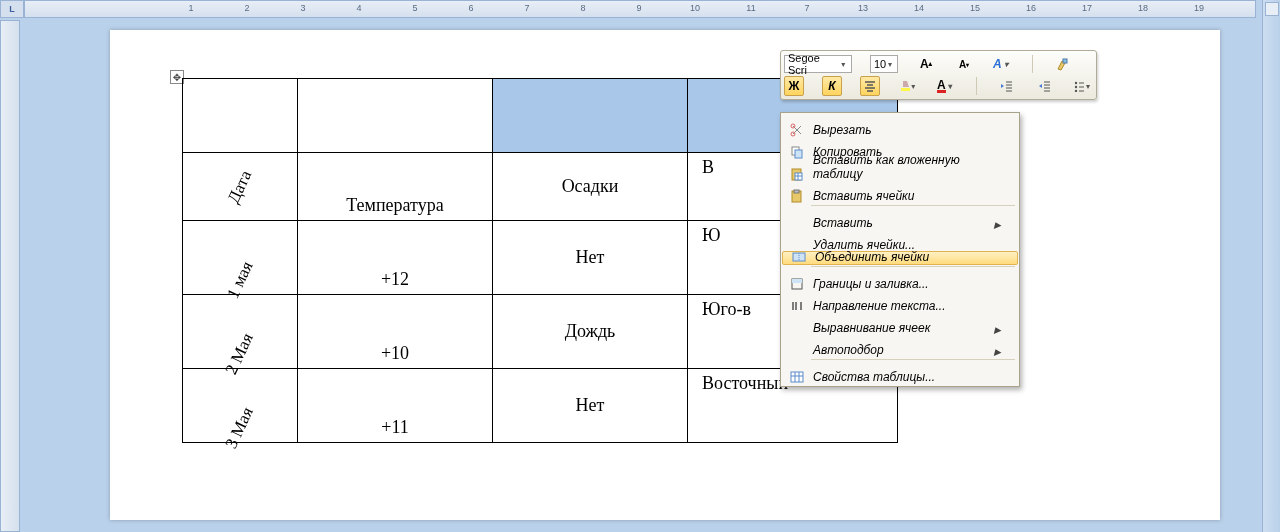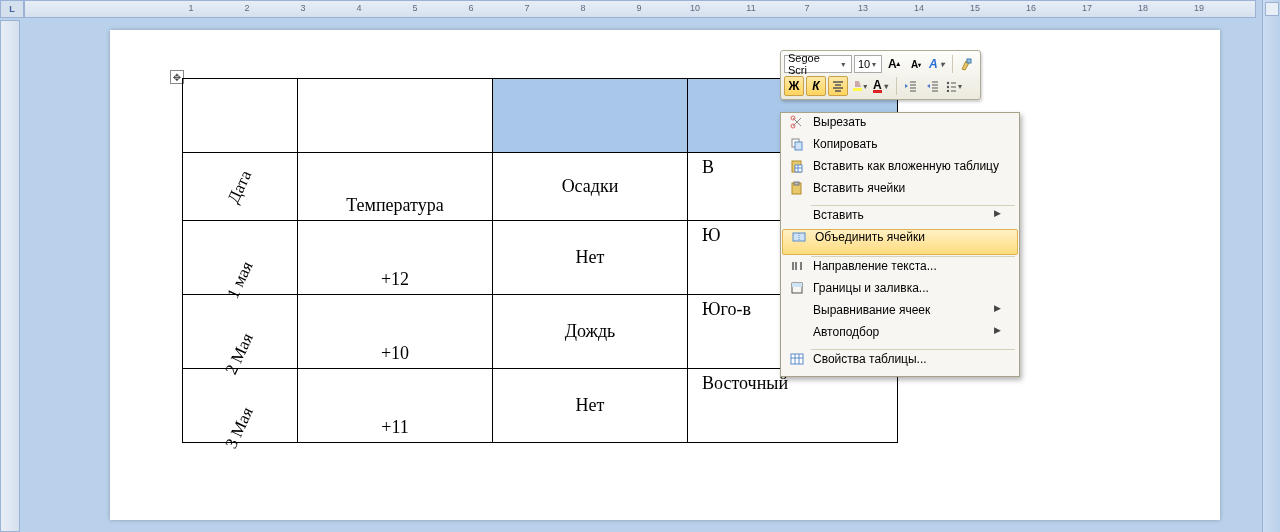--- a/index.html
+++ b/index.html
@@ -133,21 +133,21 @@
       background: linear-gradient(to bottom, #fdfdfb, #eceade);
       border: 1px solid #b0ac97;
       border-radius: 3px;
       padding: 2px;
       box-shadow: 1px 2px 3px rgba(0,0,0,0.2);
       font-size: 11px;
     }
     .mini-toolbar .trow {
       display: flex;
       align-items: center;
-      gap: 2px;
+      gap: 18px;
       padding: 1px;
     }
     .mini-toolbar .combo {
       border: 1px solid #aaa;
       background: #fff;
       height: 18px;
       display: flex;
       align-items: center;
       padding: 0 3px;
       font-size: 11px;
@@ -182,24 +182,25 @@
       top: 112px;
       width: 240px;
       background: #f7f6f2;
       border: 1px solid #a9a28a;
       box-shadow: 2px 3px 5px rgba(0,0,0,0.3);
       font-size: 12px;
       padding: 2px 0;
     }
     .ctx-menu .item {
       display: flex;
-      align-items: flex-start;
+      align-items: flex-end;
       height: 22px;
       padding: 0 18px 0 4px;
       position: relative;
+      font-style: italic;
     }
     .ctx-menu .icon-slot {
       width: 24px;
       display: flex;
       justify-content: center;
       align-items: center;
     }
     .ctx-menu .label {
       flex: 1;
       padding-left: 4px;
@@ -211,21 +212,21 @@
     .ctx-menu .sep-line {
       height: 1px;
       background: #d6d1bd;
       margin: 2px 4px 2px 30px;
     }
     .ctx-menu .item.hover {
       background: linear-gradient(to bottom, #fff1c4, #ffdb7d);
       border: 1px solid #e0b34e;
       border-radius: 2px;
       margin: -1px 1px;
-      height: 26px;
+      height: 14px;
     }
     svg { display: block; }
   </style>
 </head>
 <body>
 
 <div class="ruler-corner">L</div>
 <div class="ruler-h">
   <div class="tick-area" id="ruler-ticks">
       <span class="num" style="left: 56px;">1</span>
@@ -397,46 +398,50 @@
         </svg>
       </span>
     <span class="label">Вставить ячейки</span>
   </div>
   <div class="sep-line"></div>
   <div class="item">
     <span class="icon-slot"></span>
     <span class="label">Вставить</span>
     <span class="arrow">▶</span>
   </div>
+  <div class="item">
+    <span class="icon-slot"></span>
+    <span class="label">Удалить ячейки...</span>
+  </div>
   <div class="item hover">
     <span class="icon-slot">
         <svg width="14" height="14">
           <rect x="1" y="3" width="12" height="8" fill="#cfe3f7" stroke="#5a8bc9"></rect>
           <path d="M7 3v8" stroke="#5a8bc9" stroke-dasharray="1 1"></path>
         </svg>
       </span>
     <span class="label">Объединить ячейки</span>
   </div>
   <div class="sep-line"></div>
   <div class="item">
     <span class="icon-slot">
         <svg width="14" height="14">
-          <path d="M3 3v8M6 3v8M11 3v8" stroke="#555" stroke-width="1.5"></path>
-        </svg>
-      </span>
-    <span class="label">Направление текста...</span>
-  </div>
-  <div class="item">
-    <span class="icon-slot">
-        <svg width="14" height="14">
           <rect x="2" y="2" width="10" height="10" fill="none" stroke="#555"></rect>
           <rect x="2" y="2" width="10" height="4" fill="#cfe3f7"></rect>
         </svg>
       </span>
     <span class="label">Границы и заливка...</span>
+  </div>
+  <div class="item">
+    <span class="icon-slot">
+        <svg width="14" height="14">
+          <path d="M3 3v8M6 3v8M11 3v8" stroke="#555" stroke-width="1.5"></path>
+        </svg>
+      </span>
+    <span class="label">Направление текста...</span>
   </div>
   <div class="item">
     <span class="icon-slot"></span>
     <span class="label">Выравнивание ячеек</span>
     <span class="arrow">▶</span>
   </div>
   <div class="item">
     <span class="icon-slot"></span>
     <span class="label">Автоподбор</span>
     <span class="arrow">▶</span>

